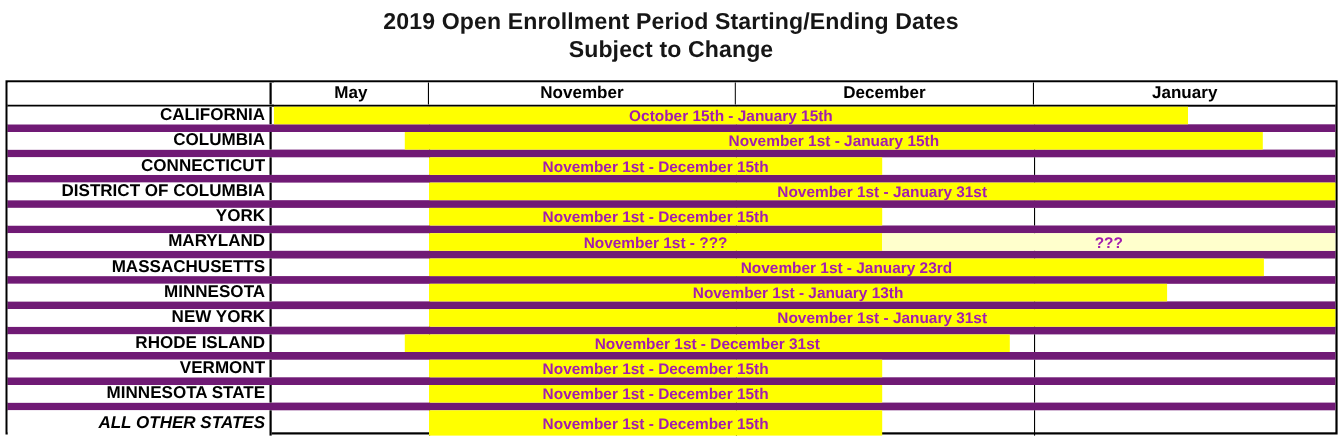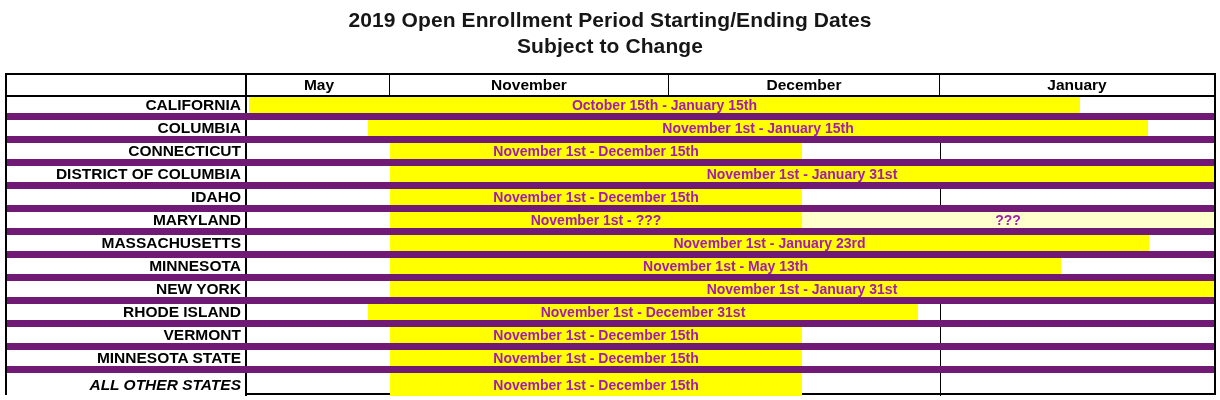--- a/index.html
+++ b/index.html
@@ -181,21 +181,21 @@
       <div class="row">
         <div class="label-cell">DISTRICT OF COLUMBIA</div>
         <div class="grid-line" style="left: 383px;"></div>
         <div class="grid-line" style="left: 662px;"></div>
         <div class="grid-line" style="left: 933px;"></div>
         <div class="bar solid" style="left: 383px; width: 824px;">
           <span class="bar-label">November 1st - January 31st</span>
         </div>
       </div>
       <div class="row">
-        <div class="label-cell">IDAHO</div>
+        <div class="label-cell">YORK</div>
         <div class="grid-line" style="left: 383px;"></div>
         <div class="grid-line" style="left: 662px;"></div>
         <div class="grid-line" style="left: 933px;"></div>
         <div class="bar solid" style="left: 383px; width: 412px;">
           <span class="bar-label">November 1st - December 15th</span>
         </div>
       </div>
       <div class="row">
         <div class="label-cell">MARYLAND</div>
         <div class="grid-line" style="left: 383px;"></div>
@@ -216,21 +216,21 @@
         <div class="bar solid" style="left: 383px; width: 759px;">
           <span class="bar-label">November 1st - January 23rd</span>
         </div>
       </div>
       <div class="row">
         <div class="label-cell">MINNESOTA</div>
         <div class="grid-line" style="left: 383px;"></div>
         <div class="grid-line" style="left: 662px;"></div>
         <div class="grid-line" style="left: 933px;"></div>
         <div class="bar solid" style="left: 383px; width: 671px;">
-          <span class="bar-label">November 1st - May 13th</span>
+          <span class="bar-label">November 1st - January 13th</span>
         </div>
       </div>
       <div class="row">
         <div class="label-cell">NEW YORK</div>
         <div class="grid-line" style="left: 383px;"></div>
         <div class="grid-line" style="left: 662px;"></div>
         <div class="grid-line" style="left: 933px;"></div>
         <div class="bar solid" style="left: 383px; width: 824px;">
           <span class="bar-label">November 1st - January 31st</span>
         </div>

